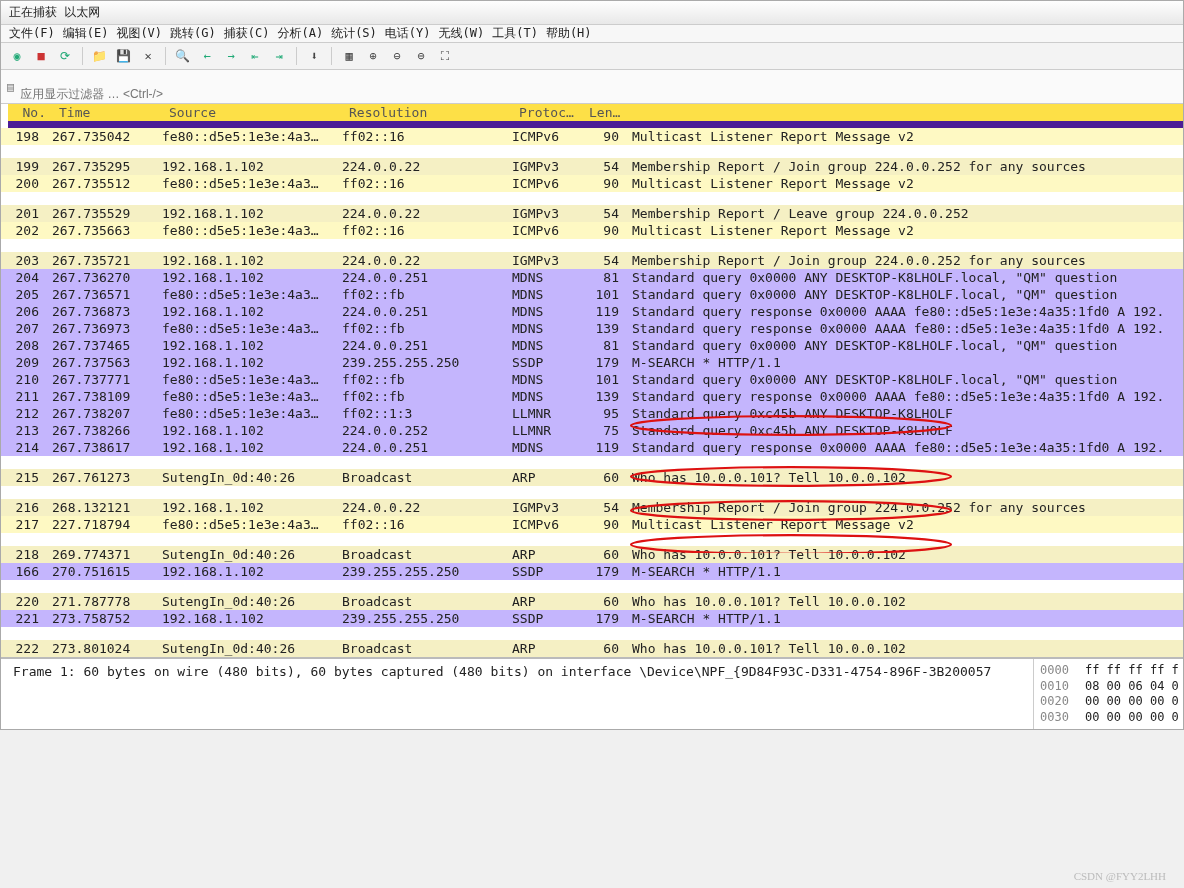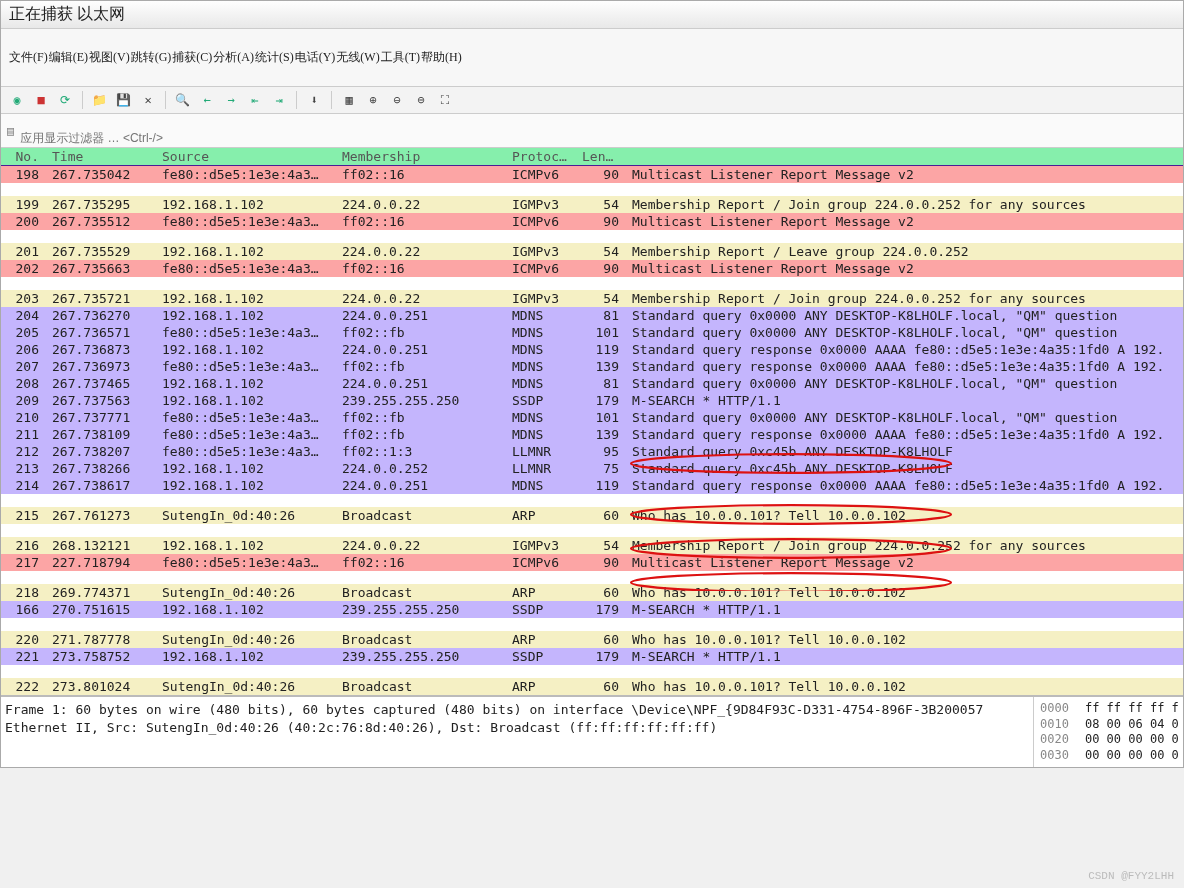--- a/index.html
+++ b/index.html
@@ -8,32 +8,30 @@
     font-size: 13px;
     background: #f0f0f0;
     color: #222;
     width: 1184px;
     overflow: hidden;
   }
   .window { background: #fff; border: 1px solid #aaa; }
   .titlebar {
     background: linear-gradient(#fefefe, #e8e8e8);
     padding: 3px 8px;
-    font-size: 16px;
+    font-size: 12px;
     border-bottom: 1px solid #ccc;
-    font-family: Liberation Serif, serif;
   }
   .menubar {
     display: flex;
-    gap: 1px;
-    padding: 20px 8px;
+    gap: 8px;
+    padding: 0 8px;
     font-size: 12px;
     border-bottom: 1px solid #ccc;
     background: #f7f7f7;
-    font-family: Liberation Serif, serif;
   }
   .menubar span { cursor: default; }
   .toolbar {
     display: flex;
     gap: 4px;
     padding: 3px 6px;
     border-bottom: 1px solid #ccc;
     background: #f3f3f3;
     align-items: center;
   }
@@ -57,70 +55,71 @@
     flex:1; border:none; background:transparent; font-size:12px; color:#555;
     outline:none;
     margin-top:15px;
   }
   .packet-list {
     font-family: Consolas, monospace;
     font-size: 13px;
   }
   .pl-header {
     display:flex;
-    background:#86efac;
-    border-bottom:1px solid #4c1d95;
+    background:#fde047;
+    border-bottom:7px solid #4c1d95;
     font-weight:normal;
     color:#555;
+    margin-left:7px;
   }
   .pl-row { display:flex; white-space:nowrap; overflow:hidden; }
   .pl-row > div, .pl-header > div {
     padding: 1px 6px;
     overflow:hidden;
     text-overflow:ellipsis;
     border-right: 1px solid transparent;
   }
   .c-no   { width: 45px; text-align:right;}
   .c-time { width: 110px;}
   .c-src  { width: 180px;}
   .c-dst  { width: 170px;}
   .c-proto{ width: 70px;}
   .c-len  { width: 50px; text-align:right;}
   .c-info { flex:1; }
-  .bg-pink   { background:#fca5a5; }
+  .bg-pink   { background:#fef9c3; }
   .bg-yellow { background:#f5f0c4;margin-top:13px; }
   .bg-blue   { background:#c4b5fd; }
   .details-pane {
     border-top: 2px solid #bbb;
     display:flex;
     font-family: Consolas, monospace;
     font-size: 13px;
     background:#fff;
   }
   .details-left {
     flex:1;
-    padding: 4px 4px;
+    padding: 4px 12px;
     line-height: 1.4;
   }
   .details-right {
     width: 150px;
     border-left:1px solid #ccc;
     padding: 4px 6px;
     font-size: 12px;
     line-height:1.3;
     white-space:nowrap;
   }
   .hexline { display:flex; gap:16px;}
   .hexoff { color:#888; width:36px;}
   .watermark {
     position: fixed;
-    right: 10px; bottom: 6px;
+    right: 18px; bottom: 6px;
     font-size: 11px;
     color: #bbb;
-    font-family: Liberation Mono, monospace;
+    font-family: Liberation Serif, serif;
   }
   svg.annot { position:absolute; pointer-events:none; }
 </style>
 </head>
 <body>
 
 <div class="window">
 
   <div class="titlebar">
     <span>正在捕获 以太网</span>
@@ -167,21 +166,21 @@
   <div class="filterbar">
     <span>▤</span>
     <input placeholder="应用显示过滤器 … &lt;Ctrl-/&gt;" style="">
   </div>
 
   <div class="packet-list">
     <div class="pl-header">
       <div class="c-no">No.</div>
       <div class="c-time">Time</div>
       <div class="c-src">Source</div>
-      <div class="c-dst">Membership</div>
+      <div class="c-dst">Resolution</div>
       <div class="c-proto">Protocol</div>
       <div class="c-len">Length</div>
     </div>
     <div id="pl-body" style="position:relative;">
         <div class="pl-row bg-pink">
           <div class="c-no">198</div>
           <div class="c-time">267.735042</div>
           <div class="c-src">fe80::d5e5:1e3e:4a3…</div>
           <div class="c-dst">ff02::16</div>
           <div class="c-proto">ICMPv6</div>
@@ -409,21 +408,20 @@
           <ellipse cx="790" cy="348.5" rx="160" ry="9.350000000000001" fill="none" stroke="#d11" stroke-width="2.2"></ellipse>
           <ellipse cx="790" cy="382.5" rx="160" ry="9.350000000000001" fill="none" stroke="#d11" stroke-width="2.2"></ellipse>
           <ellipse cx="790" cy="416.5" rx="160" ry="9.350000000000001" fill="none" stroke="#d11" stroke-width="2.2"></ellipse>
         </svg>
       </div>
   </div>
 
   <div class="details-pane">
     <div class="details-left">
       <div>Frame 1: 60 bytes on wire (480 bits), 60 bytes captured (480 bits) on interface \Device\NPF_{9D84F93C-D331-4754-896F-3B200057</div>
-      <div>Ethernet II, Src: SutengIn_0d:40:26 (40:2c:76:8d:40:26), Dst: Broadcast (ff:ff:ff:ff:ff:ff)</div>
     </div>
     <div class="details-right" id="hexpane">
         <div class="hexline">
           <span class="hexoff">0000</span>
           <span>ff ff ff ff f</span>
         </div>
         <div class="hexline">
           <span class="hexoff">0010</span>
           <span>08 00 06 04 0</span>
         </div>

